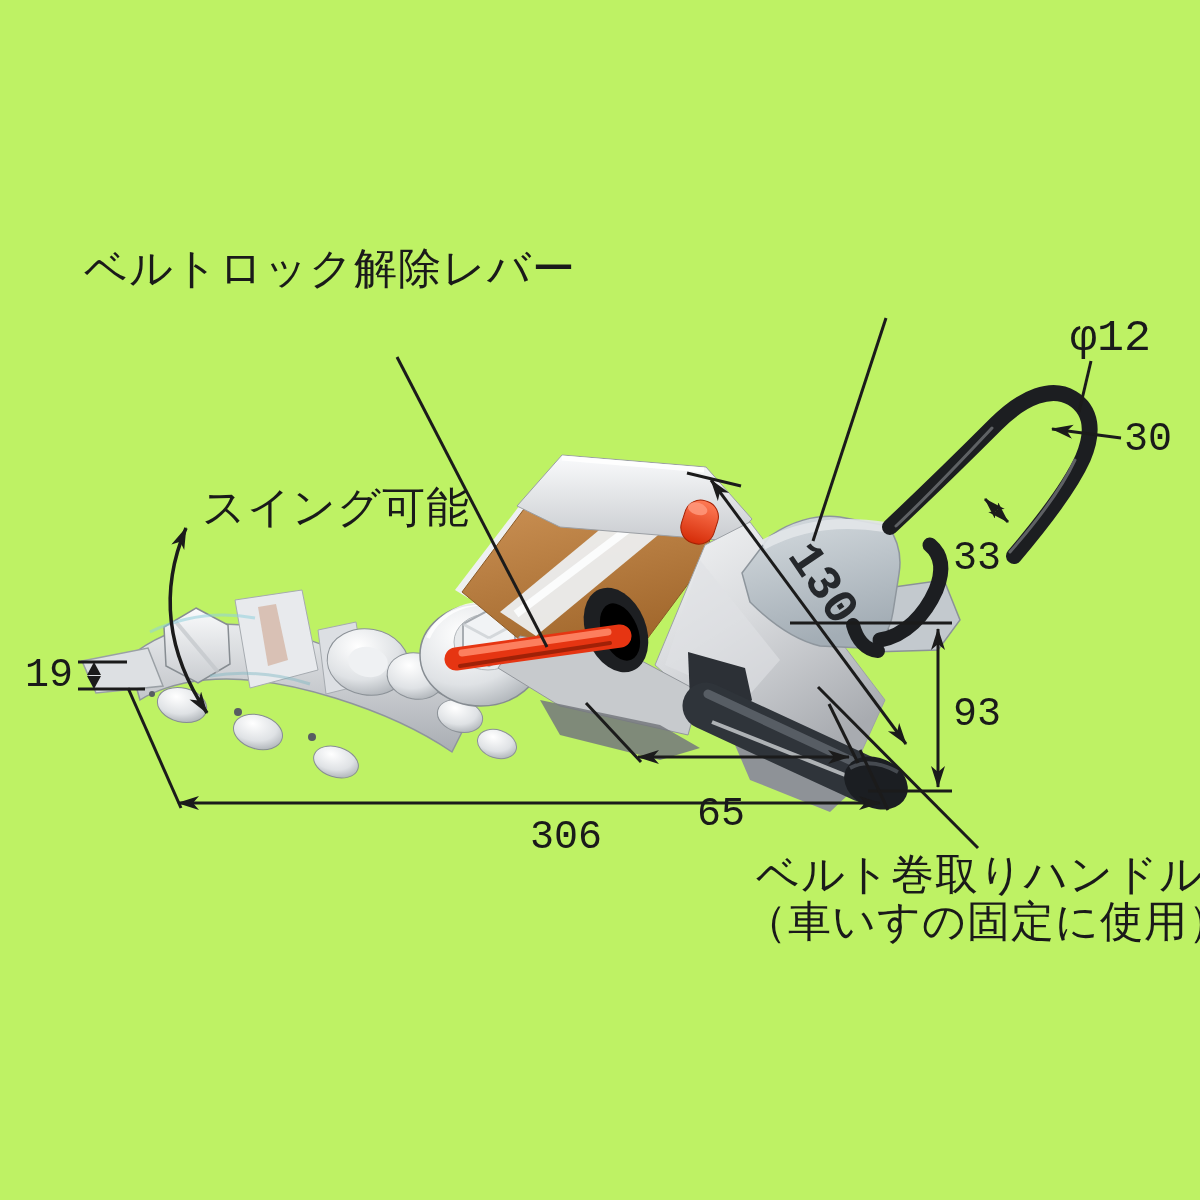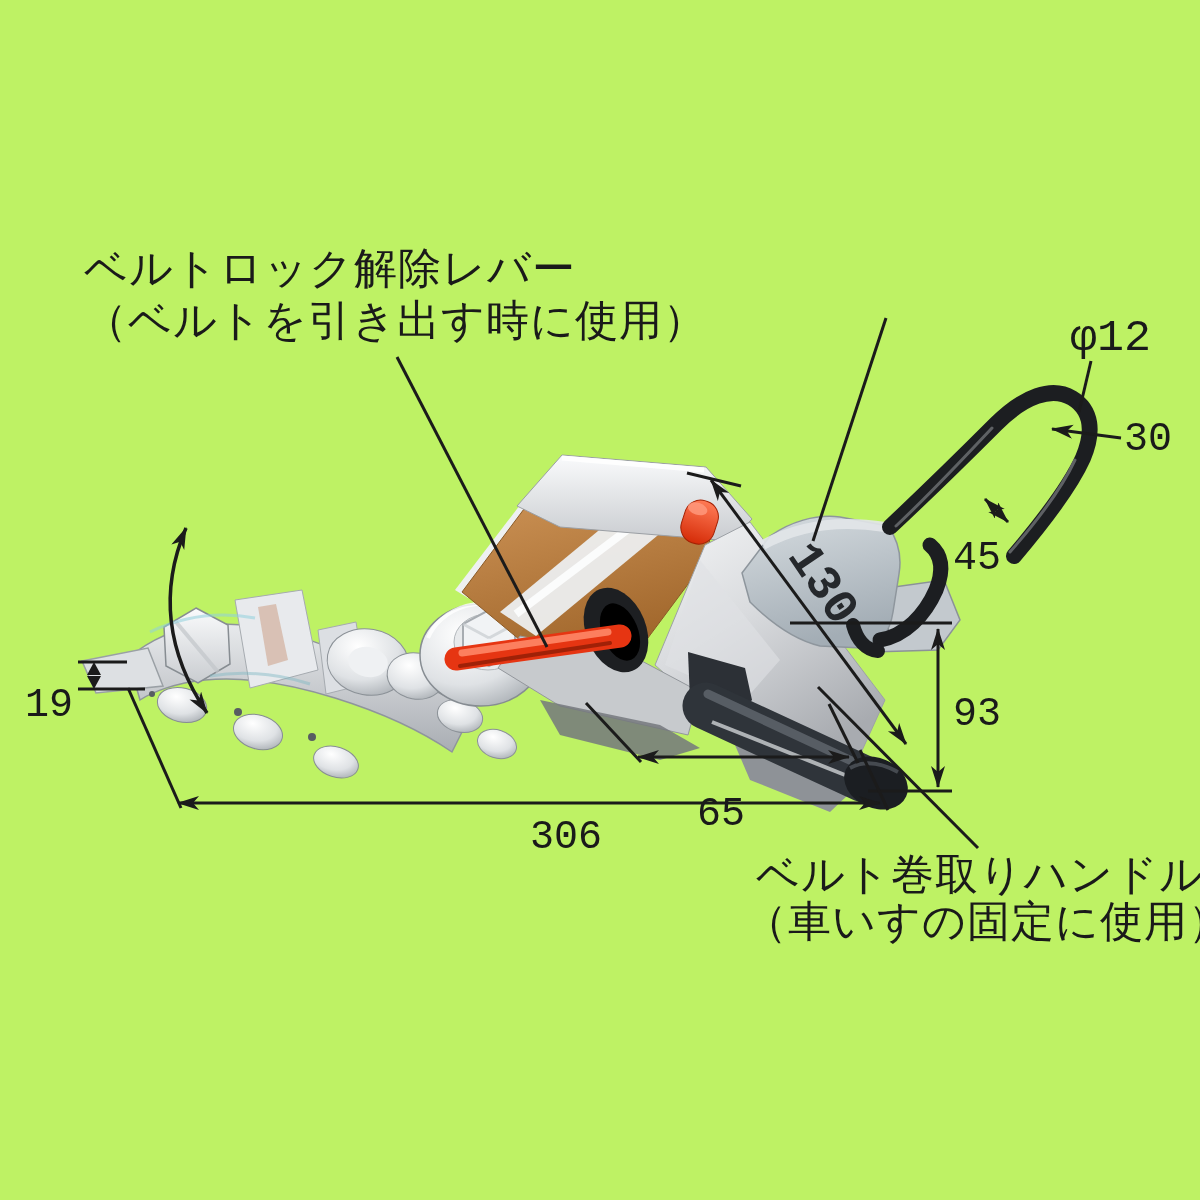--- a/index.html
+++ b/index.html
@@ -177,30 +177,30 @@
     <path d="M78,689 L145,689"></path>
     <path d="M186,528 Q146,622 207,713" marker-start="url(#as)" marker-end="url(#ae)" stroke-width="3.5"></path>
   </g>
   <g fill="#1b1b1b">
     <polygon points="94,662 87,675 101,675"></polygon>
     <polygon points="94,689 87,676 101,676"></polygon>
   </g>
 </svg>
 
 <div class="lbl" style="left:84px;top:250px;">ベルトロック解除レバー</div>
-<div class="lbl" style="left:84px;top:302px;">（ベルトを引き出す時に使用）</div>
 
 
 <div class="phi" style="left:1046px;top:316px;">φ12</div>
 
+<div class="lbl" style="left:202px;top:489px;">スイング可能</div>
 
 <div class="lbl" style="left:756px;top:856px;">ベルト巻取りハンドル</div>
 <div class="lbl" style="left:744px;top:903px;">（車いすの固定に使用）</div>
 
 <div class="num" style="left:1148px;top:440px;">30</div>
-<div class="num" style="left:977px;top:559px;">45</div>
+<div class="num" style="left:977px;top:559px;">33</div>
 <div class="num-rot" style="left:822px;top:584px;">130</div>
 <div class="num" style="left:977px;top:715px;">93</div>
 <div class="num" style="left:721px;top:815px;">65</div>
 <div class="num" style="left:566px;top:838px;">306</div>
-<div class="num" style="left:49px;top:676px;margin-top:30px;">19</div>
+<div class="num" style="left:49px;top:676px;">19</div>
 
 </div>
 
 </body></html>

